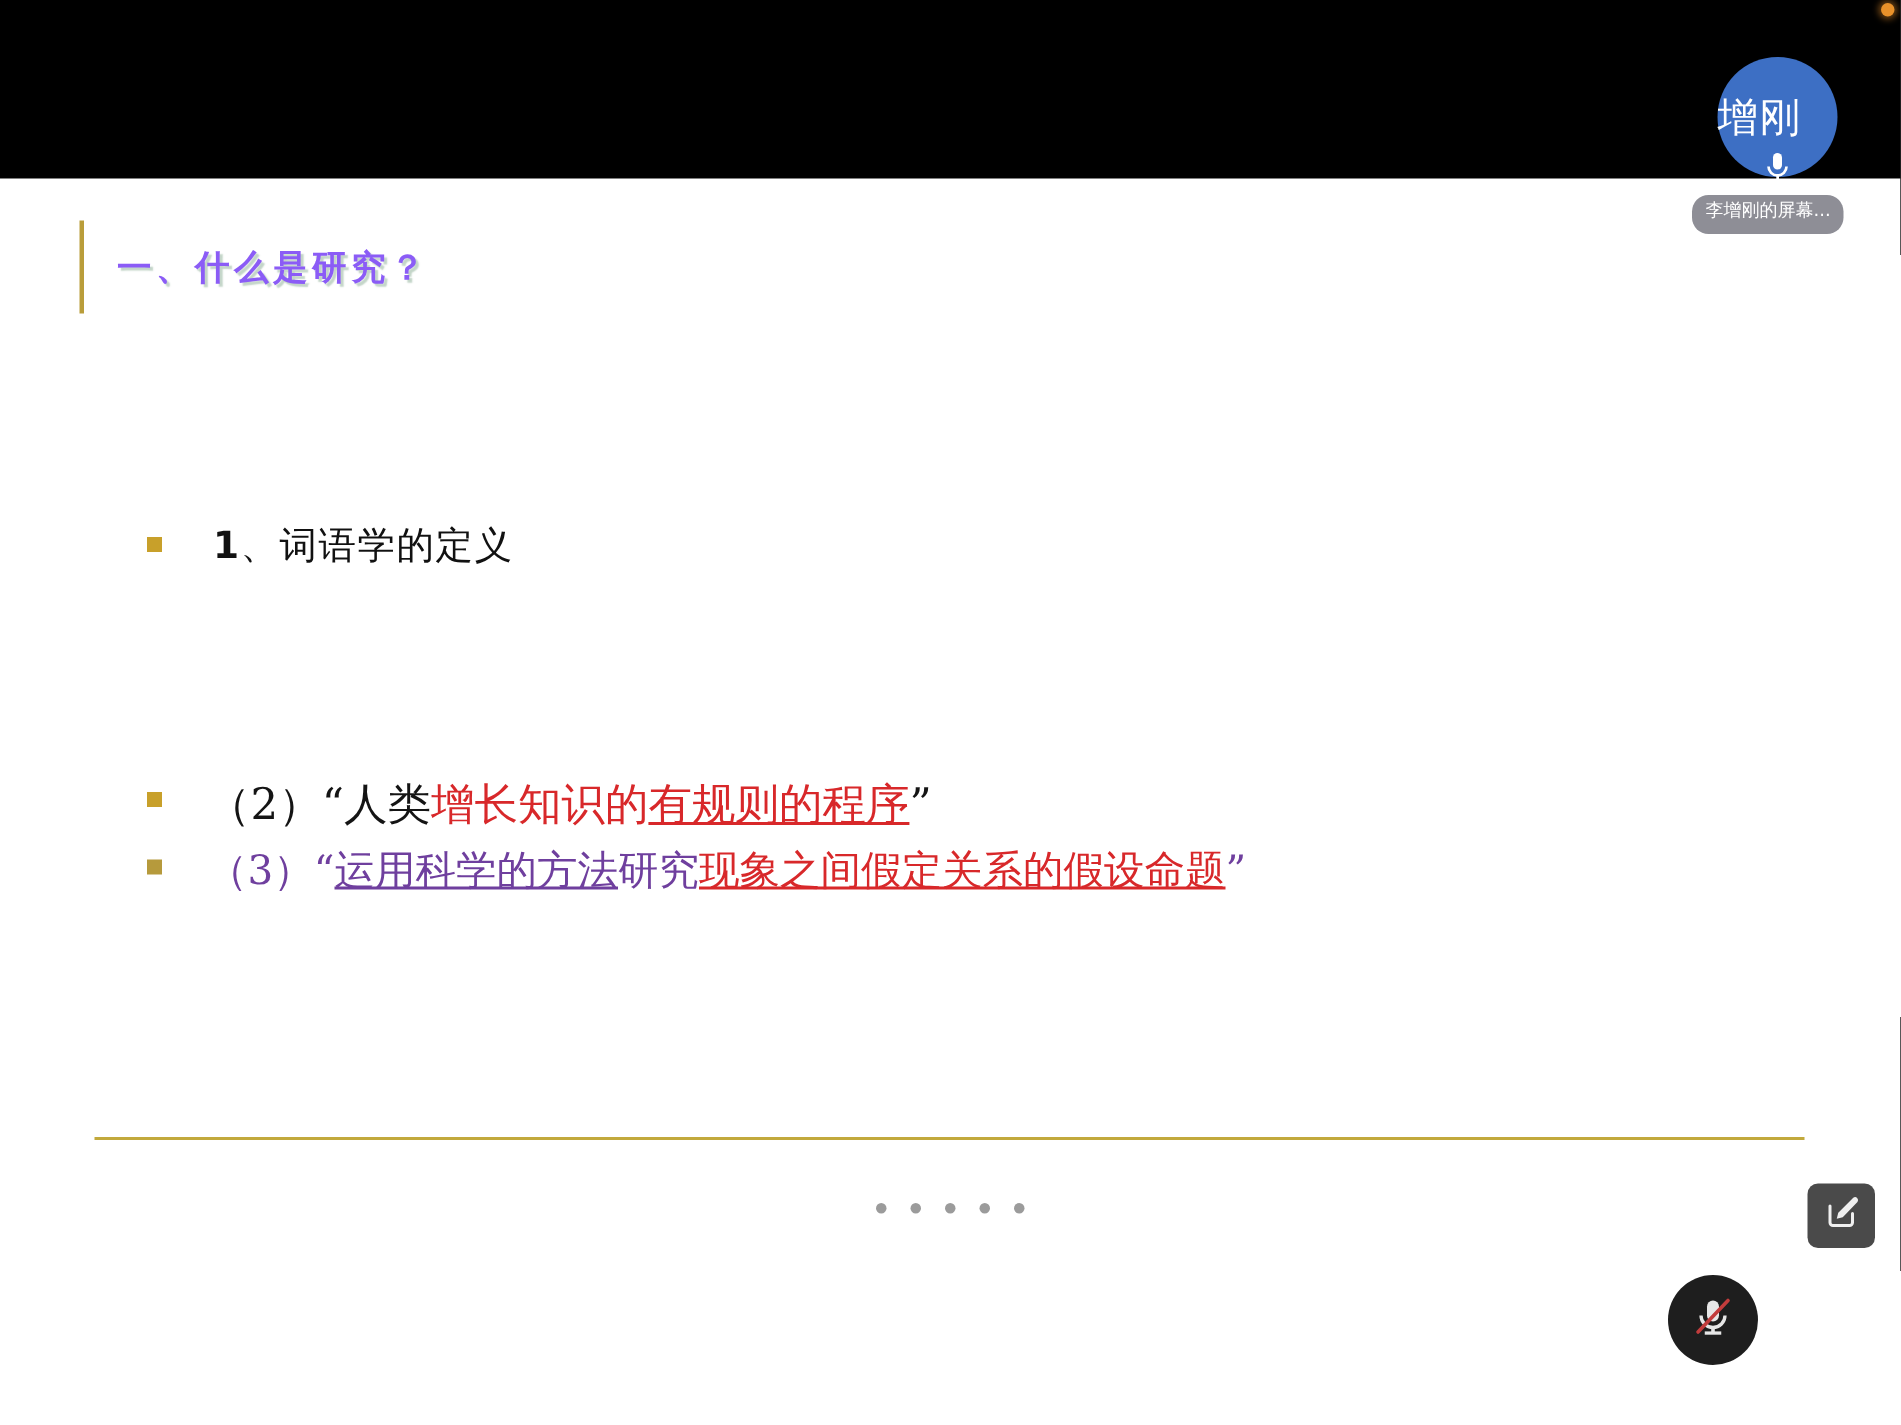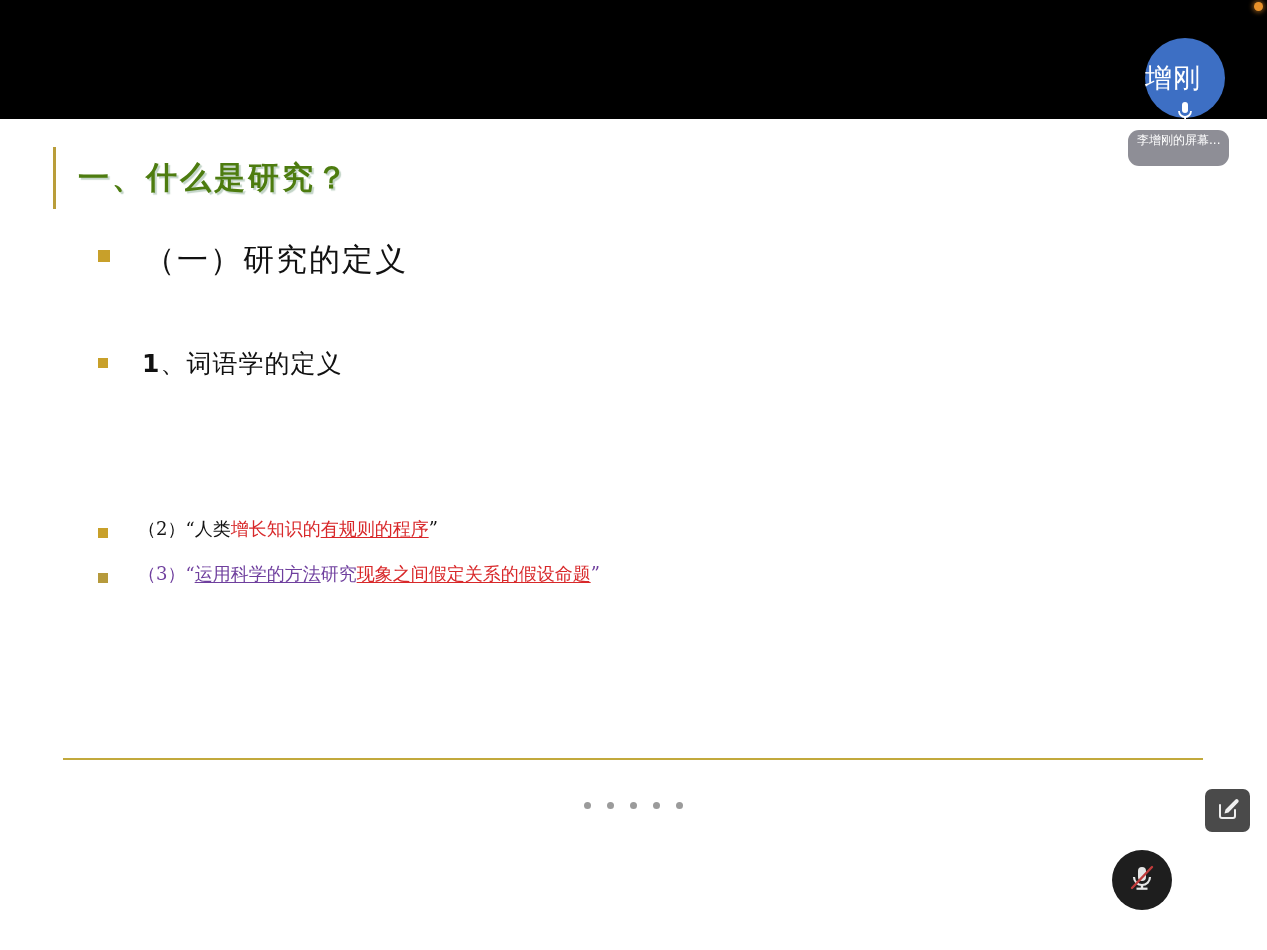--- a/index.html
+++ b/index.html
@@ -56,21 +56,21 @@
     position: absolute;
     top: 101px;
     left: 1176px;
     width: 18px;
     height: 22px;
   }
   #sharer-pill {
     position: absolute;
     top: 130px;
     left: 1128px;
-    height: 36px;
+    height: 26px;
     padding: 0 9px;
     border-radius: 11px;
     background: #8e8e96;
     color: #ffffff;
     font-size: 12px;
     line-height: 20px;
     white-space: nowrap;
     font-family: "DejaVu Sans", sans-serif;
     z-index: 6;
   }
@@ -92,22 +92,22 @@
     left: 53px;
     border-left: 3px solid #b99d3a;
     padding-left: 22px;
     height: 62px;
     display: flex;
     align-items: center;
   }
   #slide-title {
     font-family: "DejaVu Sans", sans-serif;
     font-weight: bold;
-    font-size: 31px;
-    color: #4d7c0f;
+    font-size: 23px;
+    color: #8b5cf6;
     letter-spacing: 3px;
     text-shadow: 2px 2px 1px rgba(120,160,130,.45);
     white-space: nowrap;
     text-align: center;
   }
 
   
   .line {
     position: absolute;
     display: flex;
@@ -132,24 +132,24 @@
   #l-def .txt { font-size: 31px; color: #111111; letter-spacing: 2px; }
 
   #l-1        { top: 228px; left: 98px; }
   #l-1 .txt   { font-size: 25px; color: #111111; letter-spacing: 1px; }
   #l-1 .num   { font-family: "DejaVu Sans", sans-serif; font-weight: bold; }
 
   #l-2        { top: 278px; left: 98px; width: 1150px; }
   #l-2 .txt   { font-size: 25.5px; line-height: 37px; letter-spacing: 0px; margin-left: 30px; }
 
   #l-3        { top: 398px; left: 98px; }
-  #l-3 .txt   { font-size: 18px; margin-left: 30px; }
+  #l-3 .txt   { font-size: 29px; margin-left: 30px; }
 
   #l-4        { top: 443px; left: 98px; }
-  #l-4 .txt   { font-size: 18px; margin-left: 30px; }
+  #l-4 .txt   { font-size: 27px; margin-left: 30px; }
 
   .blk  { color: #141414; }
   .red  { color: #d8282a; }
   .red-u{ color: #d8282a; text-decoration: underline; text-underline-offset: 2px; }
   .pur  { color: #6f3f9e; }
   .pur-u{ color: #6f3f9e; text-decoration: underline; text-underline-offset: 2px; }
 
   
   #rule {
     position: absolute;
@@ -221,24 +221,20 @@
     </svg>
   </div>
   <div id="sharer-pill">李增刚的屏幕...</div>
 
   <div id="slide">
 
     <div id="title-block">
       <div id="slide-title">一、什么是研究？</div>
     </div>
 
-    <div class="line" id="l-def">
-      <span class="bullet"></span>
-      <span class="txt">（一）研究的定义</span>
-    </div>
 
     <div class="line" id="l-1">
       <span class="bullet sm"></span>
       <span class="txt"><span class="num">1</span><span>、词语学的定义</span></span>
     </div>
 
 
     <div class="line" id="l-3">
       <span class="bullet sm"></span>
       <span class="txt"><span class="blk">（2）</span><span class="blk">“</span><span class="blk">人类</span><span class="red">增长知识的</span><span class="red-u">有规则的程序</span><span class="blk">”</span></span>

